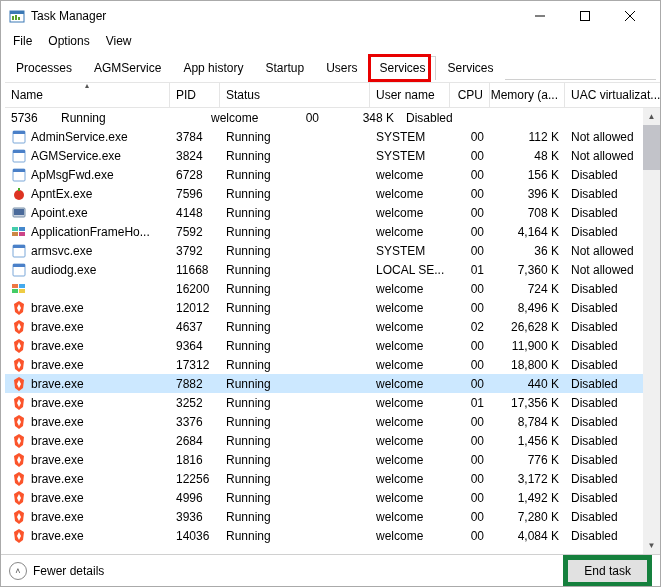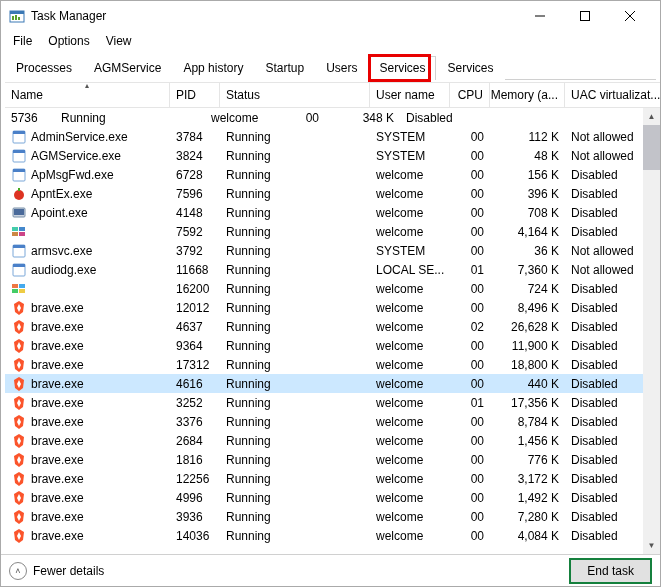--- a/index.html
+++ b/index.html
@@ -34,21 +34,21 @@
   .col-cpu { width: 40px; }
   .col-mem { width: 75px; }
   .col-uac { width: 78px; }
   .scrollbar { width: 17px; background: #f0f0f0; display: flex; flex-direction: column; }
   .scroll-btn { height: 17px; display: flex; align-items: center; justify-content: center; font-size: 8px; color: #555; }
   .scroll-track { flex: 1; position: relative; }
   .scroll-thumb { position: absolute; left: 0; right: 0; background: #c2c3c9; }
   .body-area { flex: 1; display: flex; overflow: hidden; }
   .footer { height: 32px; border-top: 1px solid #d0d0d0; display: flex; align-items: center; padding: 0 8px; gap: 8px; }
   .footer .spacer { flex: 1; }
-  .btn { border: 2px solid #15803d; background: #e1e1e1; padding: 4px 16px; min-width: 80px; text-align: center; }
+  .btn { border: 5px solid #15803d; background: #e1e1e1; padding: 4px 16px; min-width: 80px; text-align: center; }
   .fewer { display: flex; align-items: center; gap: 6px; }
   .fewer-icon { width: 18px; height: 18px; border: 1px solid #888; border-radius: 50%; display: flex; align-items: center; justify-content: center; font-size: 9px; color: #555; }
   svg { display: block; }
 </style>
 </head>
 <body>
 
 <div class="titlebar">
   <span class="appicon">
     <svg viewBox="0 0 16 16">
@@ -209,20 +209,21 @@
           <div class="row">
             <div class="cell col-name">
               <span class="rowicon">
                 <svg viewBox="0 0 16 16">
                   <rect x="1" y="3" width="6" height="4" fill="#4ca"></rect>
                   <rect x="8" y="3" width="6" height="4" fill="#48c"></rect>
                   <rect x="1" y="8" width="6" height="4" fill="#c84"></rect>
                   <rect x="8" y="8" width="6" height="4" fill="#c48"></rect>
                 </svg>
               </span>
+              <span>ApplicationFrameHo...</span>
             </div>
             <div class="cell col-pid">7592</div>
             <div class="cell col-status">Running</div>
             <div class="cell col-user">welcome</div>
             <div class="cell col-cpu right">00</div>
             <div class="cell col-mem right">4,164 K</div>
             <div class="cell col-uac" style="flex:1">Disabled</div>
           </div>
           <div class="row">
             <div class="cell col-name">
@@ -347,21 +348,21 @@
           <div class="row selected">
             <div class="cell col-name">
               <span class="rowicon">
                 <svg viewBox="0 0 16 16">
                   <path d="M8 1 L13 4 L12 12 L8 15 L4 12 L3 4 Z" fill="#fb542b"></path>
                   <path d="M8 4 L10 8 L8 12 L6 8 Z" fill="#fff"></path>
                 </svg>
               </span>
               <span>brave.exe</span>
             </div>
-            <div class="cell col-pid">4616</div>
+            <div class="cell col-pid">7882</div>
             <div class="cell col-status">Running</div>
             <div class="cell col-user">welcome</div>
             <div class="cell col-cpu right">00</div>
             <div class="cell col-mem right">440 K</div>
             <div class="cell col-uac" style="flex:1">Disabled</div>
           </div>
           <div class="row">
             <div class="cell col-name">
               <span class="rowicon">
                 <svg viewBox="0 0 16 16">

